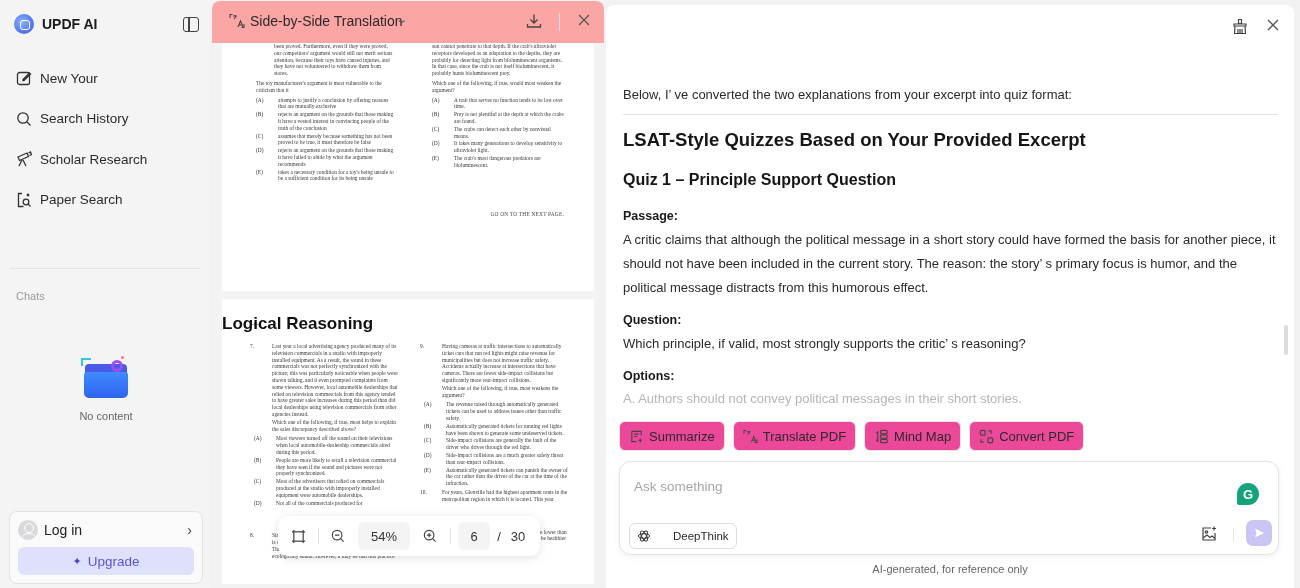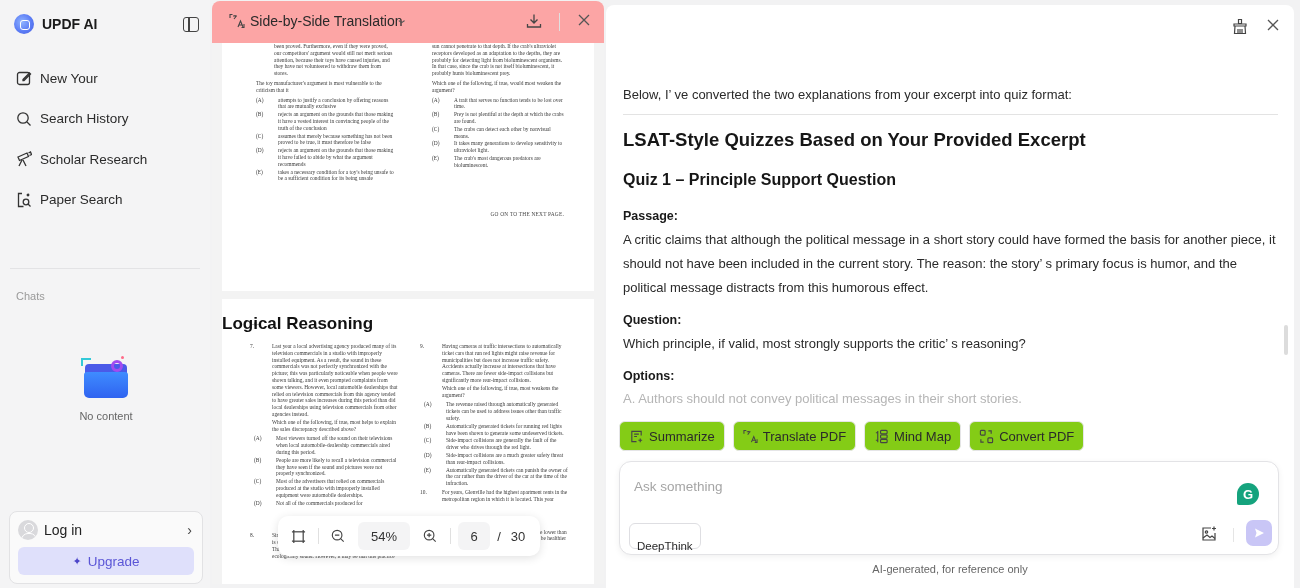--- a/index.html
+++ b/index.html
@@ -108,35 +108,35 @@
     .msg { position: absolute; left: 17px; width: 660px; font-size: 13px; color: #2a2a2a; line-height: 24px; }
     .msg b { font-weight: 700; color: #111; }
     .hr { position: absolute; left: 17px; width: 655px; height: 1px; background: #e3e3e3; top: 109px; }
     .h1 { position: absolute; left: 17px; top: 124px; font-size: 18.5px; font-weight: 700; color: #161616; }
     .h2 { position: absolute; left: 17px; top: 166px; font-size: 16px; font-weight: 700; color: #161616; }
     .label-b { position: absolute; left: 17px; font-size: 12.5px; font-weight: 700; color: #1a1a1a; }
     .fade-line { color: #b5b5b5; }
     .scrollbar { position: absolute; left: 678px; top: 320px; width: 4px; height: 30px; background: #dcdcdc; border-radius: 2px; }
     .tools { position: absolute; left: 13px; top: 416px; display: flex; gap: 8px; }
     .tool-btn {
-      height: 30px; padding: 0 9px; border: 1px solid #e5e5e7; border-radius: 6px; background: #84cc16;
+      height: 30px; padding: 0 9px; border: 1px solid #e5e5e7; border-radius: 6px; background: #ec4899;
       display: flex; align-items: center; gap: 5px; font-size: 13px; color: #2a2a2a; cursor: pointer;
     }
     .tool-btn svg { width: 15px; height: 15px; }
     .input-box {
       position: absolute; left: 13px; top: 456px; width: 660px; height: 94px;
       border: 1px solid #e3e3e6; border-radius: 12px; background: #fff; box-shadow: 0 2px 6px rgba(0,0,0,0.06);
     }
     .input-field {
       position: absolute; left: 14px; top: 14px; width: 590px; height: 20px; border: none; outline: none;
       font-family: "Liberation Sans", sans-serif; font-size: 13.5px; color: #333; background: transparent;
     }
     .input-field::placeholder { color: #a5a5a5; }
     .grammarly { position: absolute; left: 617px; top: 21px; width: 22px; height: 22px; border-radius: 50% 50% 50% 2px; background: #15a37d; color: #fff; font-size: 13px; font-weight: 700; display: flex; align-items: center; justify-content: center; }
-    .deepthink-btn { position: absolute; left: 9px; top: 61px; height: 24px; padding: 12px 7px; border: 1px solid #dedee2; border-radius: 6px; display: flex; align-items: center; gap: 4px; font-size: 11.5px; color: #2a2a2a; cursor: pointer; flex-direction: column; }
+    .deepthink-btn { position: absolute; left: 9px; top: 61px; height: 24px; padding: 12px 7px; border: 1px solid #dedee2; border-radius: 6px; display: flex; align-items: center; gap: 22px; font-size: 11.5px; color: #2a2a2a; cursor: pointer; }
     .img-btn { position: absolute; left: 580px; top: 63px; width: 18px; height: 18px; }
     .vsep2 { position: absolute; left: 613px; top: 66px; width: 1px; height: 14px; background: #e5e5e5; }
     .send-btn { position: absolute; left: 626px; top: 58px; width: 26px; height: 26px; border-radius: 7px; background: #c9c6f6; display: flex; align-items: center; justify-content: center; cursor: pointer; }
     .footer-note { position: absolute; left: 0; width: 688px; top: 558px; text-align: center; font-size: 11px; color: #666; }
   </style>
 </head>
 <body>
 
 <aside class="sidebar">
   <div class="brand">

